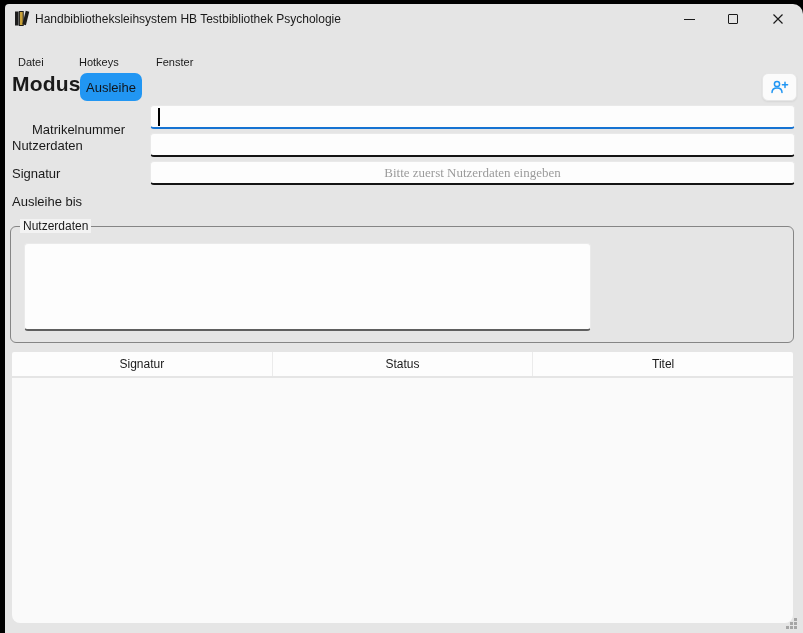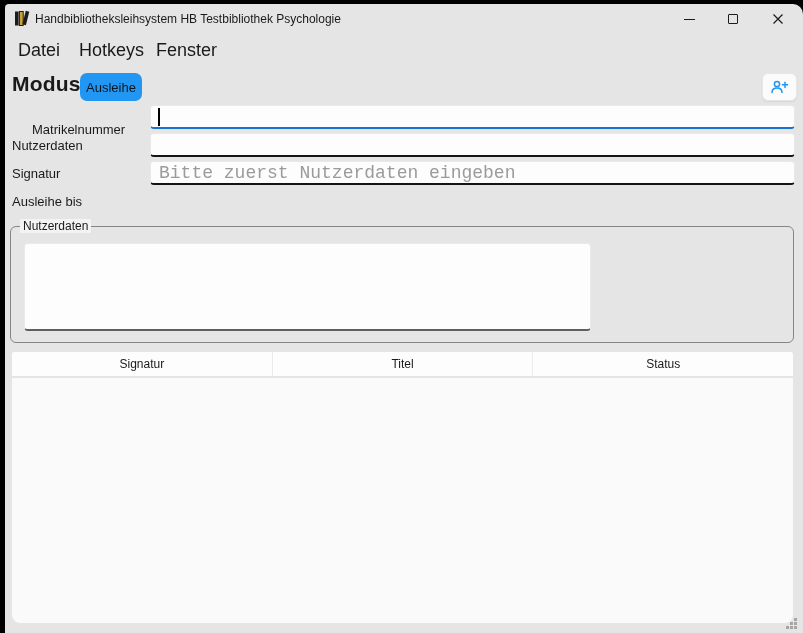--- a/index.html
+++ b/index.html
@@ -19,21 +19,21 @@
   
   .titlebar { position: absolute; left: 0; top: 0; width: 798px; height: 30px; }
   .app-icon { position: absolute; left: 9px; top: 6px; width: 17px; height: 17px; }
   .title-text { position: absolute; left: 30px; top: 0; height: 30px; line-height: 30px; font-size: 12px; white-space: nowrap; }
   .win-btn { position: absolute; top: 0; width: 44px; height: 30px; display: flex; align-items: center; justify-content: center; cursor: default; }
   .win-btn.min { left: 662px; } .win-btn.max { left: 706px; } .win-btn.close { left: 751px; }
   .glyph-min { width: 11px; height: 1px; background: #1a1a1a; }
   .glyph-max { width: 10px; height: 10px; border: 1.3px solid #1a1a1a; border-radius: 1px; }
   
   .menubar { position: absolute; left: 0; top: 30px; width: 798px; height: 32px; }
-  .menu-item { position: absolute; top: 0; height: 32px; line-height: 32px; font-size: 18px; }
+  .menu-item { position: absolute; top: 12px; height: 32px; line-height: 32px; font-size: 11px; }
   .menu-item:nth-child(1) { left: 13px; }
   .menu-item:nth-child(2) { left: 74px; }
   .menu-item:nth-child(3) { left: 151px; }
   
   .mode-heading { position: absolute; left: 7px; top: 68px; font-size: 21px; font-weight: 700; letter-spacing: .2px; }
   .mode-button {
     position: absolute; left: 75px; top: 69px; width: 62px; height: 28px;
     border: none; border-radius: 7px; font-size: 13px; color: #10161d;
     display: flex; align-items: center; justify-content: center;
     font-family: inherit;
@@ -44,22 +44,23 @@
     display: flex; align-items: center; justify-content: center;
     box-shadow: 0 1px 2px rgba(0,0,0,.07);
   }
   
   .form-label { position: absolute; left: 7px; font-size: 13px; }
   .lbl-1 { top: 118px; margin-left: 20px; } .lbl-2 { top: 134px; } .lbl-3 { top: 162px; } .lbl-4 { top: 190px; }
   .field {
     position: absolute; left: 145px; width: 645px; height: 24px;
     background: #fdfdfd; border: 1px solid #e9e9e9; border-radius: 4px;
     border-bottom: 2px solid #141414;
-    font-family: Liberation Mono, monospace; font-size: 18px; padding: 0 8px; color: #1a1a1a;
+    font-family: Liberation Serif, serif; font-size: 13px; padding: 0 8px; color: #1a1a1a;
     outline: none;
+    text-align: center;
   }
   .field::placeholder { color: #9b9b9b; opacity: 1; }
   .f-1 { top: 101px; border-bottom: 2px solid #1673d2; }
   .f-2 { top: 129px; }
   .f-3 { top: 157px; }
   .caret { position: absolute; left: 153px; top: 104px; width: 1.5px; height: 18px; background: #000; animation: blink 1.1s steps(1) infinite; }
   @keyframes blink { 50% { opacity: 0; } }
   .date-field {
     position: absolute; left: 145px; top: 185px; width: 126px; height: 24px;
     background: #fdfdfd; border: 1px solid #e9e9e9; border-radius: 4px;
@@ -156,22 +157,22 @@
   <span class="form-label lbl-4">Ausleihe bis</span>
 
   <div class="groupbox gb-nutzer">
     <span class="gb-label">Nutzerdaten</span>
     <textarea class="nutzer-textarea" style=""></textarea>
 
   </div>
 
   <div class="table-header">
     <div class="th-cell">Signatur</div>
+    <div class="th-cell">Status</div>
     <div class="th-cell">Titel</div>
-    <div class="th-cell">Status</div>
   </div>
   <div class="table-body"></div>
 
   <svg class="resize-grip" viewBox="0 0 16 16">
     <rect x="11" y="3" width="3" height="3" fill="#a6a6a6"></rect>
     <rect x="7" y="7" width="3" height="3" fill="#a6a6a6"></rect>
     <rect x="11" y="7" width="3" height="3" fill="#a6a6a6"></rect>
     <rect x="3" y="11" width="3" height="3" fill="#a6a6a6"></rect>
     <rect x="7" y="11" width="3" height="3" fill="#a6a6a6"></rect>
     <rect x="11" y="11" width="3" height="3" fill="#a6a6a6"></rect>

